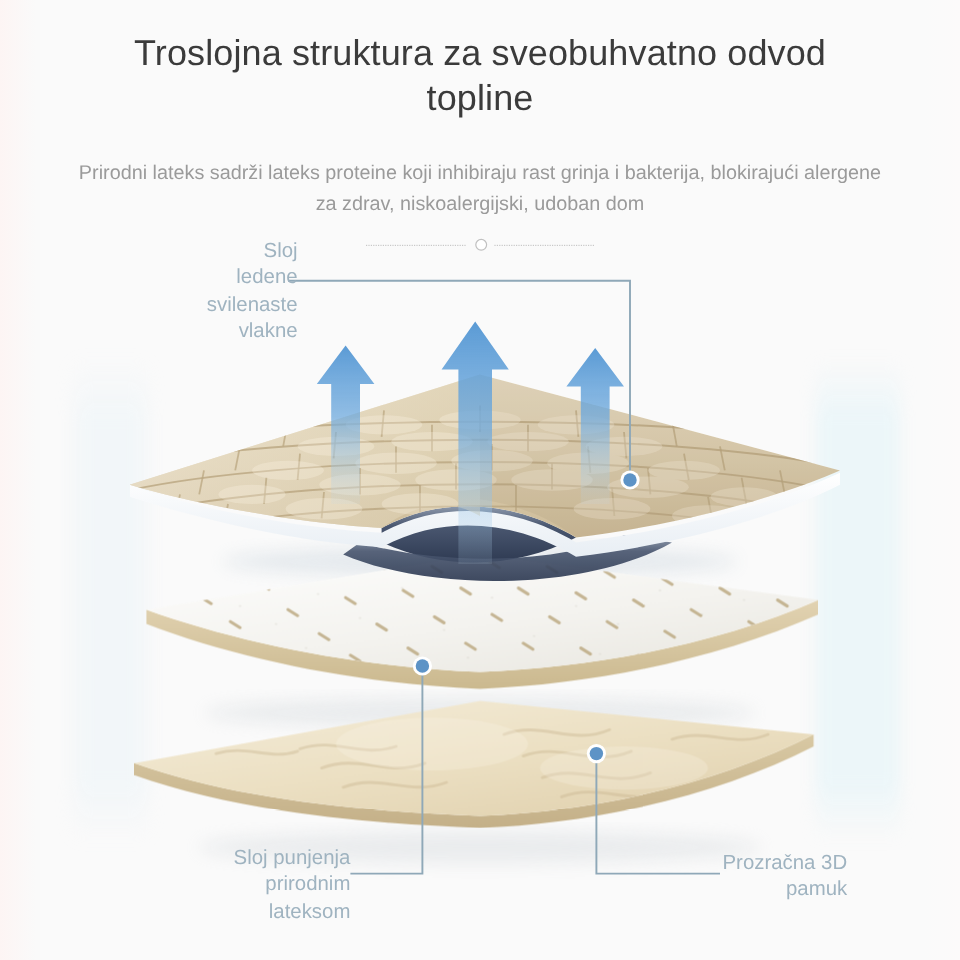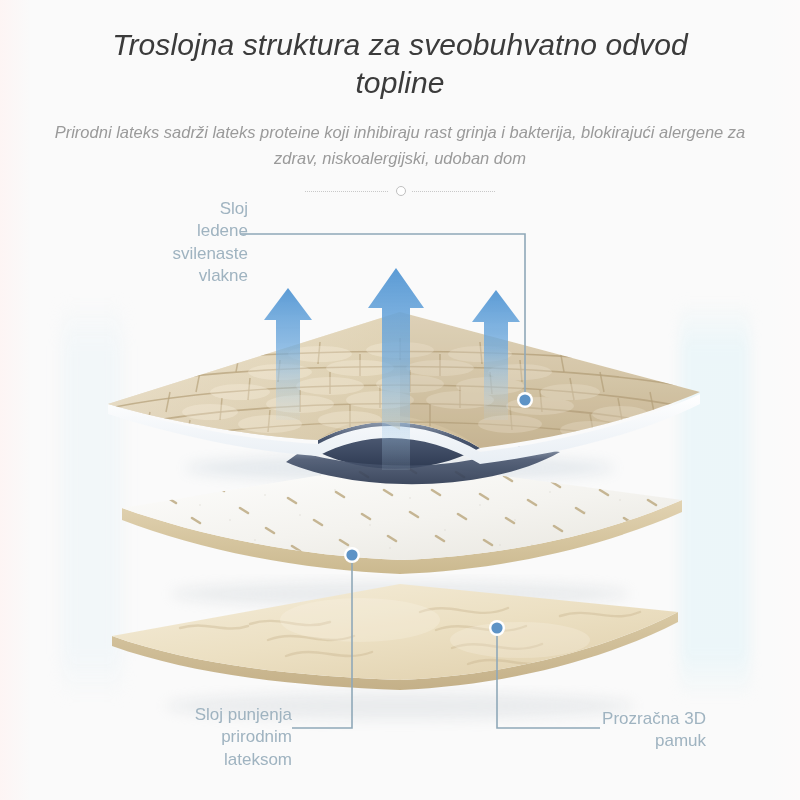--- a/index.html
+++ b/index.html
@@ -45,33 +45,32 @@
       rgba(233,243,248,0.45) 88%,
       rgba(233,243,248,0) 100%);
     filter: blur(7px);
   }
 
   
   .header {
     position: absolute;
     left: 0; right: 0; top: 0;
     text-align: center;
-    font-style: italic;
   }
   .title {
     margin: 0;
     padding: 26px 70px 0 70px;
     font-size: 30px;
     line-height: 1.25;
     font-weight: 400;
     color: #3b3b3b;
     letter-spacing: 0.1px;
   }
   .subtitle {
-    margin: 3px;
+    margin: 15px;
     padding: 16px 48px 0 48px;
     font-size: 16.5px;
     line-height: 1.55;
     font-weight: 400;
     color: #9a9a9a;
   }
   .ornament {
     margin: 14px auto 0 auto;
     width: 190px;
     height: 12px;

